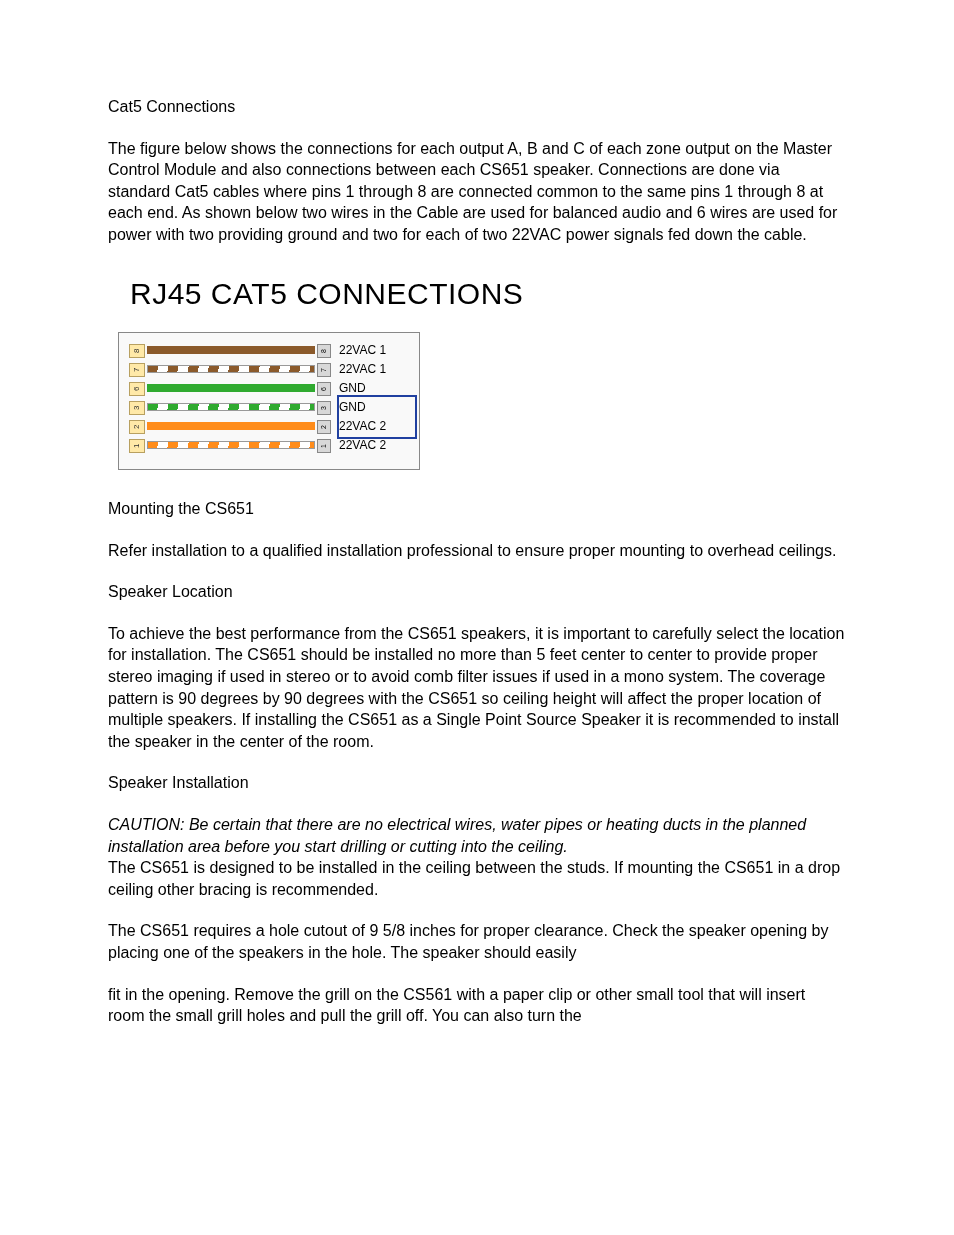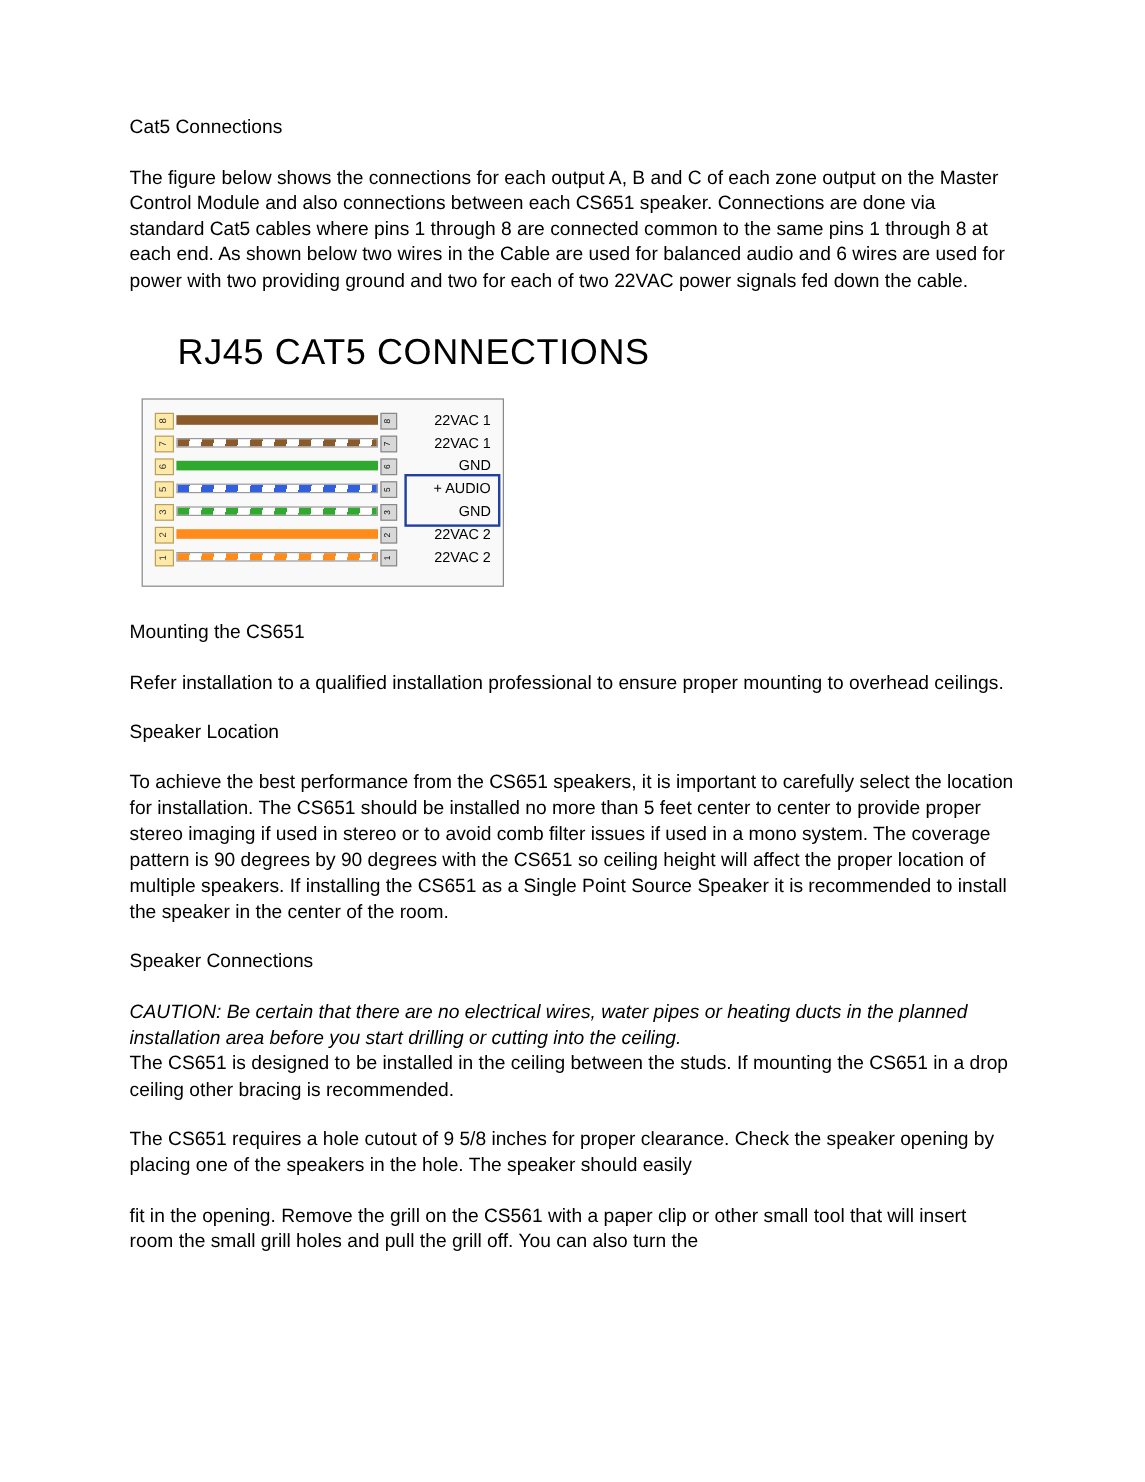--- a/index.html
+++ b/index.html
@@ -21,39 +21,38 @@
     margin-bottom: 20px;
   }
   .caution {
     font-weight: normal;
     font-style: italic;
   }
   .diagram-title {
     font-family: Verdana, Geneva, sans-serif;
     font-size: 30px;
     letter-spacing: 0.5px;
-    margin: 28px 0 18px 40px;
+    margin: 28px 0 18px 22px;
   }
   .diagram {
     margin: 0 0 28px 10px;
   }
   .rj45 {
     border: 1px solid #888;
     background: #f9f9f9;
     width: 300px;
     position: relative;
   }
   .rj45-inner {
     padding: 8px 10px 14px 10px;
   }
   .pinrow {
     display: flex;
     align-items: center;
     height: 19px;
-    text-align: right;
   }
   .pinnum-left {
     width: 16px;
     height: 14px;
     background: #ffe9a8;
     border: 1px solid #b8a060;
     font-size: 8px;
     display: flex;
     align-items: center;
     justify-content: center;
@@ -141,30 +140,20 @@
           <div class="pinnum-left">6</div>
           <div class="wire">
             <div class="wire-solid" style="background: rgb(47, 170, 47);"></div>
           </div>
           <div class="endcap">
             <div class="endcap-inner">6</div>
           </div>
           <div class="signal">GND</div>
         </div>
         <div class="pinrow">
-          <div class="pinnum-left">5</div>
-          <div class="wire">
-            <div class="wire-striped" style="background: repeating-linear-gradient(100deg, rgb(48, 96, 224) 0px, rgb(48, 96, 224) 10px, rgb(255, 255, 255) 10px, rgb(255, 255, 255) 20px); border: 1px solid rgb(153, 153, 153); box-sizing: border-box;"></div>
-          </div>
-          <div class="endcap">
-            <div class="endcap-inner">5</div>
-          </div>
-          <div class="signal">+ AUDIO</div>
-        </div>
-        <div class="pinrow">
           <div class="pinnum-left">3</div>
           <div class="wire">
             <div class="wire-striped" style="background: repeating-linear-gradient(100deg, rgb(47, 170, 47) 0px, rgb(47, 170, 47) 10px, rgb(255, 255, 255) 10px, rgb(255, 255, 255) 20px); border: 1px solid rgb(153, 153, 153); box-sizing: border-box;"></div>
           </div>
           <div class="endcap">
             <div class="endcap-inner">3</div>
           </div>
           <div class="signal">GND</div>
         </div>
         <div class="pinrow">
@@ -191,20 +180,20 @@
     <div class="audio-box" style="left:218px; top:62px; width:76px; height:40px;"></div>
   </div>
 </div>
 
 <div class="heading">Mounting the CS651</div>
 <div class="para">Refer installation to a qualified installation professional to ensure proper mounting to overhead ceilings.</div>
 
 <div class="para">Speaker Location</div>
 <div class="para">To achieve the best performance from the CS651 speakers, it is important to carefully select the location for installation.  The CS651 should be installed no more than 5 feet center to center to provide proper stereo imaging if used in stereo or to avoid comb filter issues if used in a mono system.  The coverage pattern is 90 degrees by 90 degrees with the CS651 so ceiling height will affect the proper location of multiple speakers.  If installing the CS651 as a Single Point Source Speaker it is recommended to install the speaker in the center of the room.</div>
 
-<div class="para">Speaker Connections</div>
+<div class="para">Speaker Installation</div>
 
 <div>
   <span class="caution">CAUTION: Be certain that there are no electrical wires, water pipes or heating ducts in the planned installation area before you start drilling or cutting into the ceiling.</span>
 </div>
 <div class="para">The CS651 is designed to be installed in the ceiling between the studs.  If mounting the CS651 in a drop ceiling other bracing is recommended.</div>
 <div class="para">The CS651 requires a hole cutout of 9 5/8 inches for proper clearance.  Check the speaker opening by placing one of the speakers in the hole.  The speaker should easily</div>
 <div class="para">fit in the opening.   Remove the grill on the CS561 with a paper clip or other small tool that will insert room the small grill holes and pull the grill off.  You can also turn the</div>
 
 </body></html>

